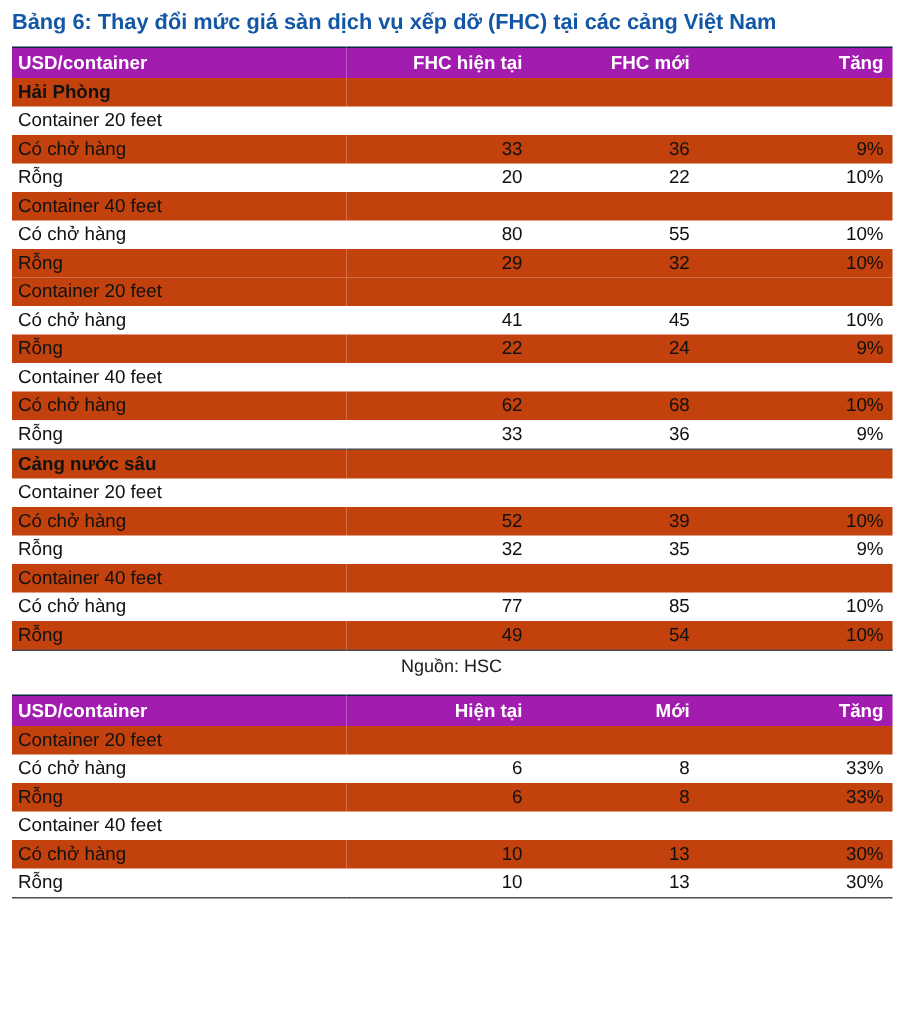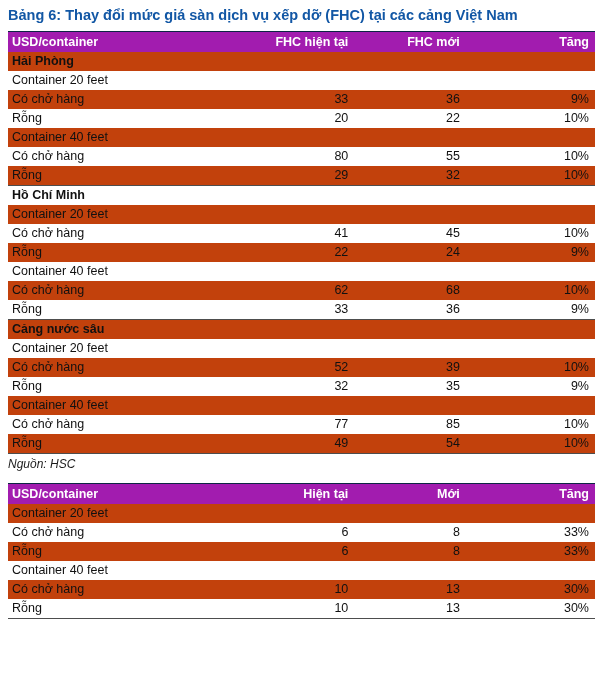--- a/index.html
+++ b/index.html
@@ -51,23 +51,22 @@
     line-height: 1.2;
     color: #111111;
   }
   tbody td.num { text-align: right; }
   tr.striped td { background: #c2410c; }
   tr.section td { font-weight: bold; }
   tr.divider td { border-top: 1px solid #4d4d4d; }
   tr.last-row td { border-bottom: 1px solid #4d4d4d; }
   .source {
     font-size: 12px;
-    font-style: italic;
     color: #1a1a1a;
-    text-align: left;
+    text-align: center;
     padding: 3px 1px 0 0;
   }
 </style>
 </head>
 <body>
 
 <div class="page">
 
   <section class="table-block">
     <h2 class="table-title">Bảng 6: Thay đổi mức giá sàn dịch vụ xếp dỡ (FHC) tại các cảng Việt Nam</h2>
@@ -122,26 +121,20 @@
             <td class="num">80</td>
             <td class="num">55</td>
             <td class="num">10%</td>
           </tr>
           <tr class="data striped">
             <td>Rỗng</td>
             <td class="num">29</td>
             <td class="num">32</td>
             <td class="num">10%</td>
           </tr>
-          <tr class="section divider">
-            <td>Hồ Chí Minh</td>
-            <td class="num"></td>
-            <td class="num"></td>
-            <td class="num"></td>
-          </tr>
           <tr class="sub striped">
             <td>Container 20 feet</td>
             <td class="num"></td>
             <td class="num"></td>
             <td class="num"></td>
           </tr>
           <tr class="data">
             <td>Có chở hàng</td>
             <td class="num">41</td>
             <td class="num">45</td>

